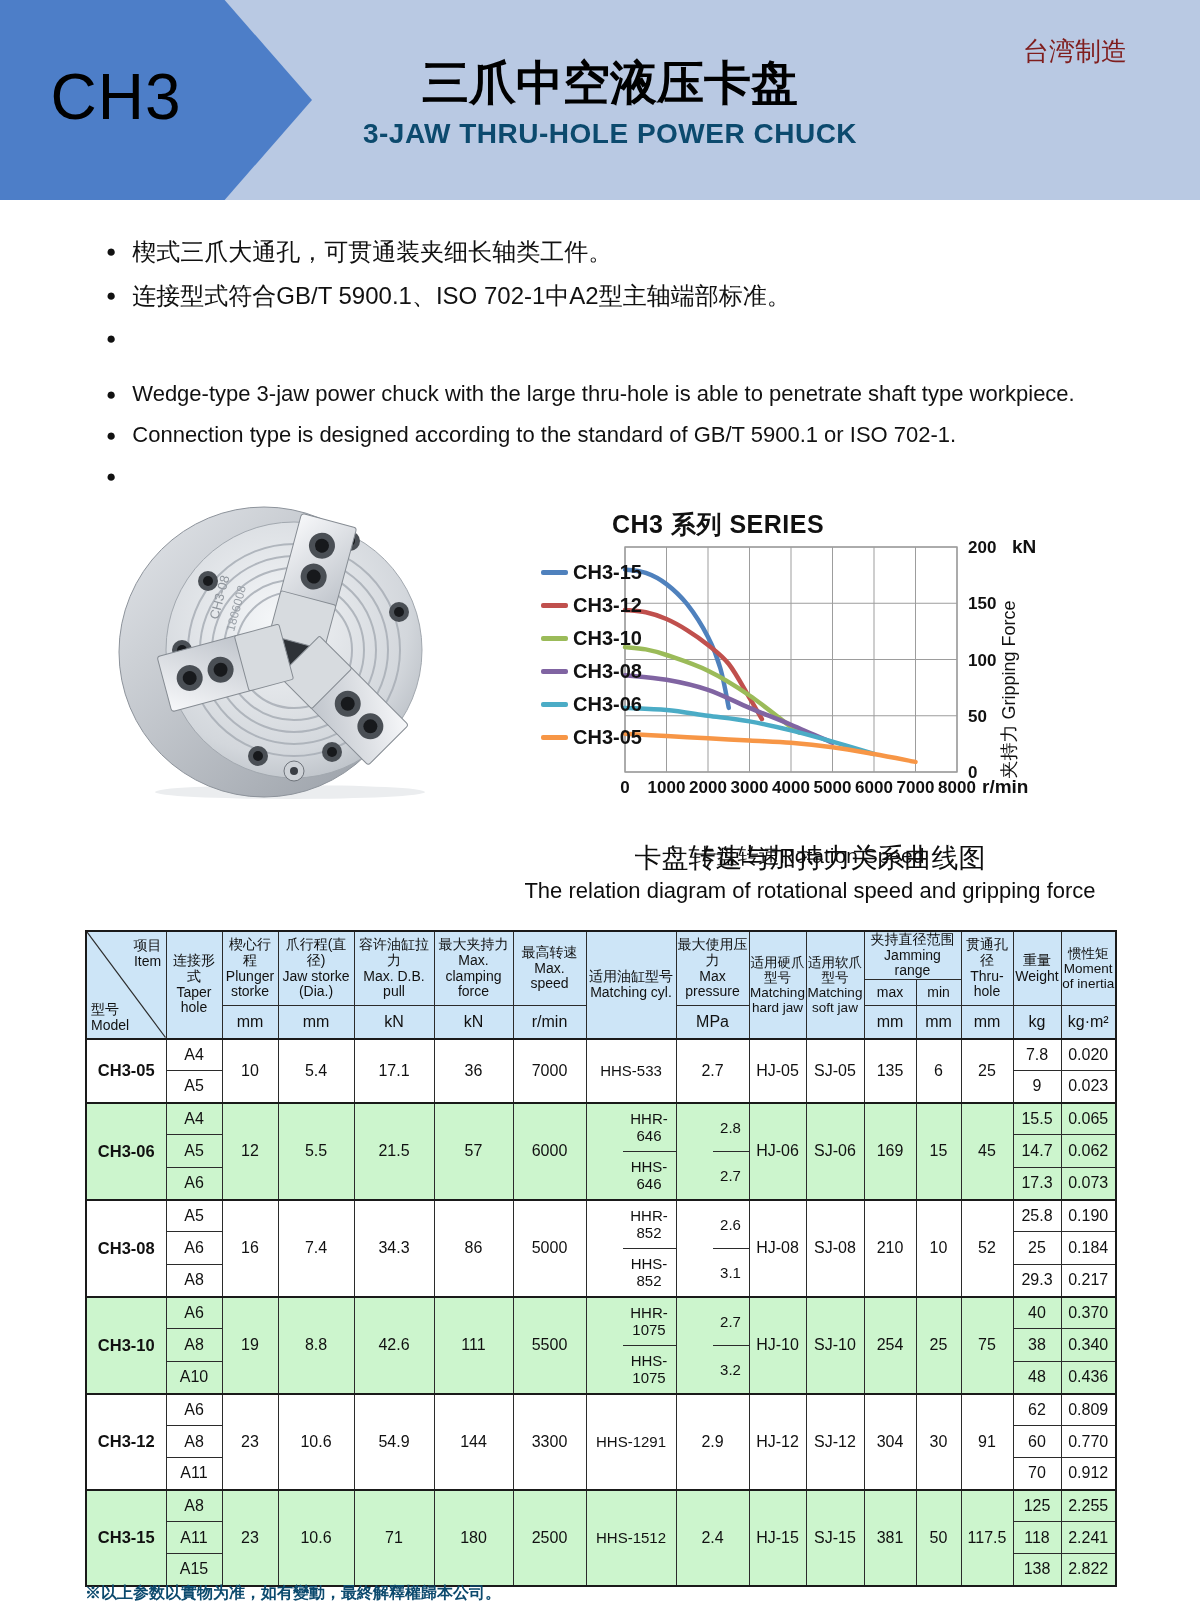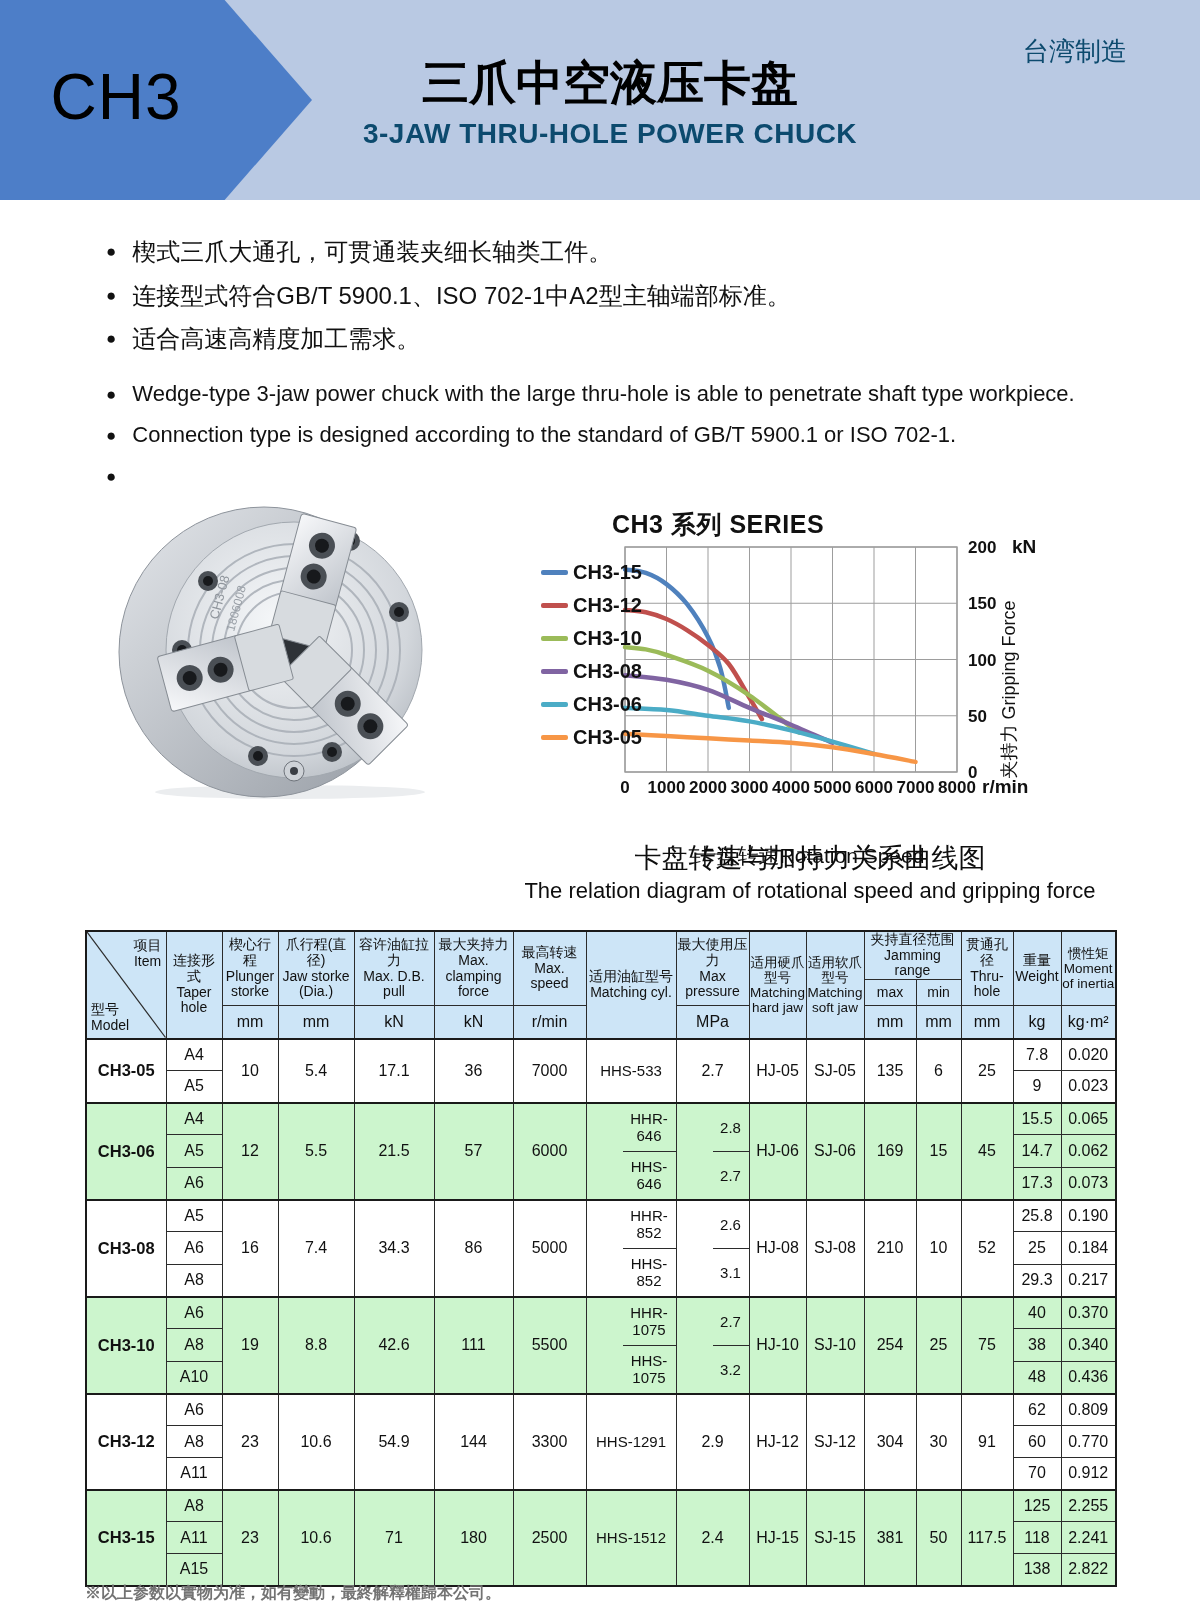--- a/index.html
+++ b/index.html
@@ -10,21 +10,21 @@
   .banner{position:absolute;left:0;top:0;width:1200px;height:200px;background:#b9c9e3;}
   .arrow{position:absolute;left:0;top:0;width:312px;height:200px;background:#4d7ec8;
          clip-path:polygon(0 0,72% 0,100% 50%,72% 100%,0 100%);}
   .model-badge{position:absolute;left:0;top:60px;width:232px;text-align:center;
                font-size:64px;color:#000;letter-spacing:1px;}
   .title-zh{position:absolute;left:260px;top:52px;width:700px;text-align:center;
             font-size:47px;font-weight:700;color:#000;}
   .title-en{position:absolute;left:260px;top:118px;width:700px;text-align:center;
             font-size:28px;font-weight:600;color:#0c4a6e;letter-spacing:.5px;}
   .made-in{position:absolute;left:960px;top:34px;width:230px;text-align:center;
-           font-size:26px;color:#0c4a6e;}
+           font-size:26px;color:#7f1d1d;}
 
   
   .bullets{position:absolute;left:106px;list-style:none;margin:0;padding:0;}
   .bullets.zh{top:238px;font-size:24px;}
   .bullets.en{top:381px;font-size:22px;}
   .bullets li{display:flex;align-items:flex-start;margin-bottom:14px;line-height:1.15;}
   .bullets.zh li{margin-bottom:16px;}
   .dot{font-size:17px;margin-right:16px;line-height:1.6;}
 
   
@@ -61,21 +61,21 @@
   .spec td.split{padding:0;}
   .halves{display:flex;flex-direction:column;height:95px;}
   .half{flex:1;display:flex;align-items:center;justify-content:center;font-size:15px;margin-left:36px;}
   .half+.half{border-top:1px solid #2b2b2b;}
   th.corner{position:relative;background:#cde5f7;}
   .diag{position:absolute;left:0;top:0;width:100%;height:100%;}
   .corner-item{position:absolute;right:4px;top:5px;text-align:center;font-size:14px;
                line-height:1.15;white-space:pre-line;}
   .corner-model{position:absolute;left:4px;bottom:4px;text-align:left;font-size:14px;
                 line-height:1.15;white-space:pre-line;}
-  .footnote{position:absolute;left:85px;top:1583px;font-size:16px;font-weight:700;color:#737373;}
+  .footnote{position:absolute;left:85px;top:1583px;font-size:16px;font-weight:700;color:#0c4a6e;}
 </style>
 </head>
 <body>
 
 <div class="banner">
   <div class="arrow"></div>
   <div class="model-badge">CH3</div>
   <div class="title-zh">三爪中空液压卡盘</div>
   <div class="title-en">3-JAW THRU-HOLE POWER CHUCK</div>
   <div class="made-in">台湾制造</div>
@@ -85,21 +85,20 @@
   <li>
       <span class="dot">●</span>
       <span>楔式三爪大通孔，可贯通装夹细长轴类工件。</span>
     </li>
   <li>
       <span class="dot">●</span>
       <span>连接型式符合GB/T 5900.1、ISO 702-1中A2型主轴端部标准。</span>
     </li>
   <li>
       <span class="dot">●</span>
-      <span>适合高速高精度加工需求。</span>
     </li>
 </ul>
 <ul class="bullets en">
   <li>
       <span class="dot">●</span>
       <span>Wedge-type 3-jaw power chuck with the large thru-hole is able to penetrate shaft type workpiece.</span>
     </li>
   <li>
       <span class="dot">●</span>
       <span>Connection type is designed according to the standard of GB/T 5900.1 or ISO 702-1.</span>

